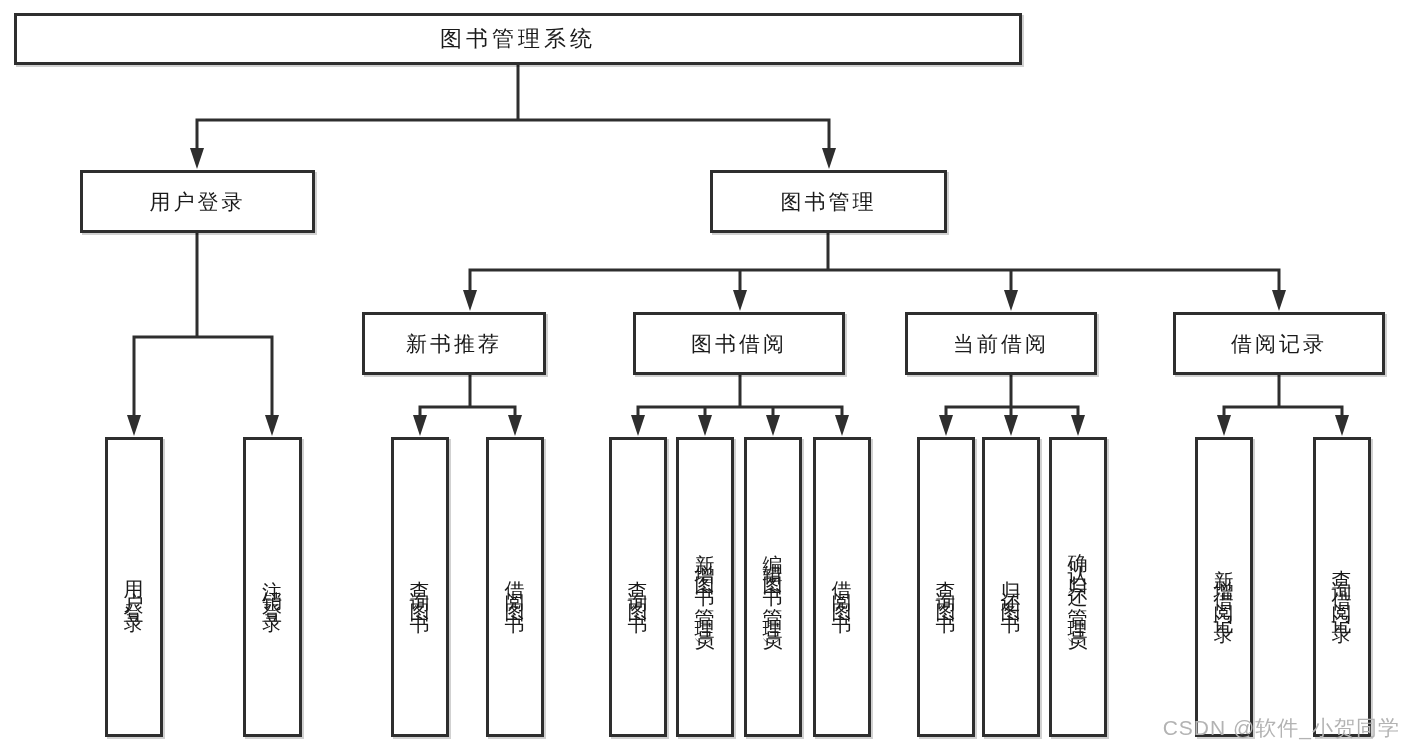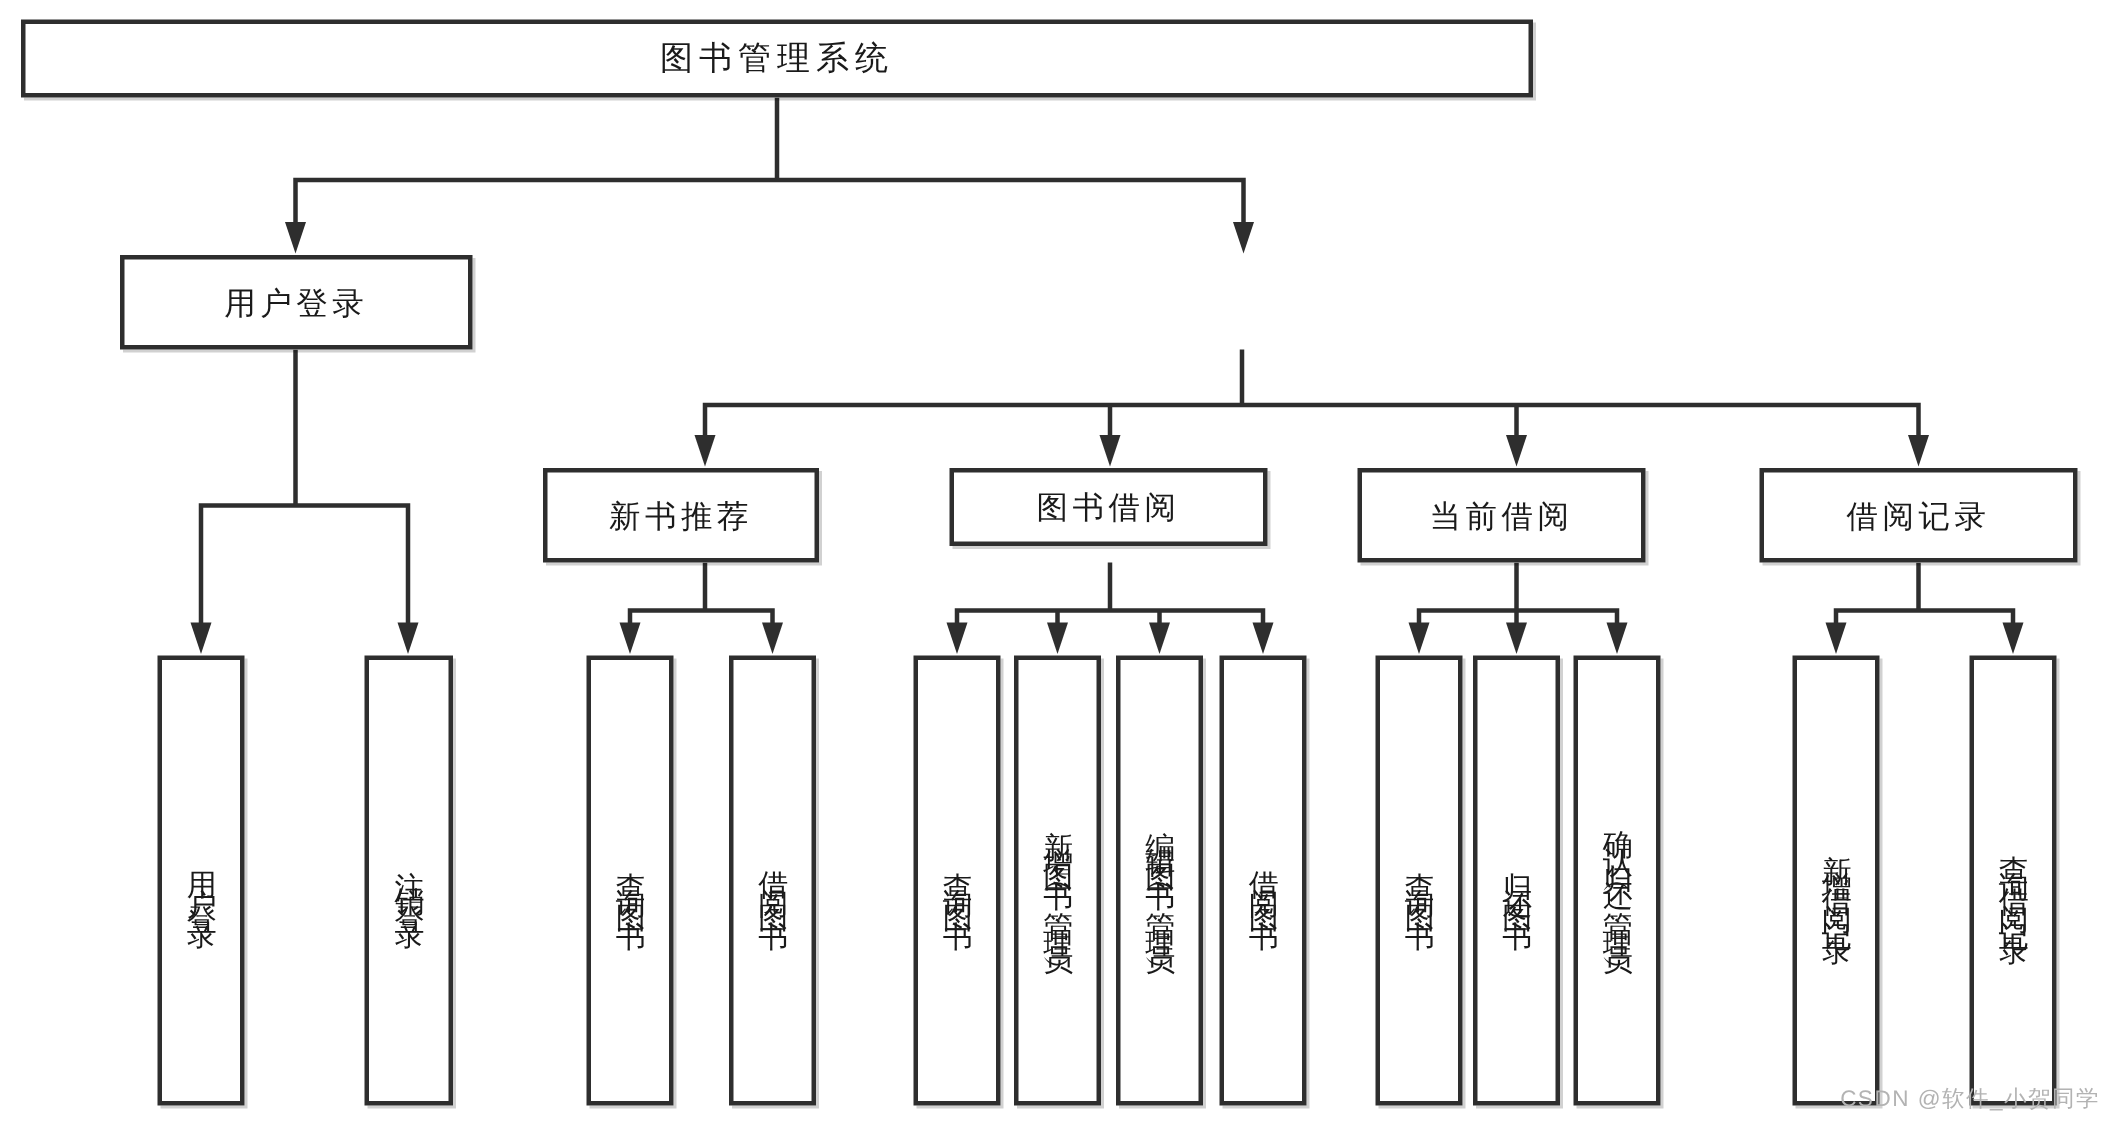--- a/index.html
+++ b/index.html
@@ -38,21 +38,21 @@
     text-orientation: mixed;
     font-size: 20px;
     letter-spacing: 11px;
     line-height: 1;
     color: #1a1a1a;
   }
   .watermark {
     position: absolute;
     right: 5px;
     bottom: 5px;
-    font-size: 15px;
+    font-size: 21px;
     letter-spacing: 1px;
     color: #b3b3b3;
     z-index: 5;
     white-space: nowrap;
     margin-top: 12px;
   }
 </style>
 </head>
 <body>
 
@@ -91,25 +91,28 @@
     </g>
   </svg>
 
   <div class="node" style="left:14px;top:13px;width:1008px;height:52px">
     <span class="label root-label">图书管理系统</span>
   </div>
 
   <div class="node" style="left:80px;top:170px;width:235px;height:63px">
     <span class="label">用户登录</span>
   </div>
+  <div class="node" style="left:710px;top:170px;width:237px;height:63px">
+    <span class="label">图书管理</span>
+  </div>
 
   <div class="node" style="left:362px;top:312px;width:184px;height:63px">
     <span class="label">新书推荐</span>
   </div>
-  <div class="node" style="left:633px;top:312px;width:212px;height:52px">
+  <div class="node" style="left:633px;top:312px;width:212px;height:63px">
     <span class="label">图书借阅</span>
   </div>
   <div class="node" style="left:905px;top:312px;width:192px;height:63px">
     <span class="label">当前借阅</span>
   </div>
   <div class="node" style="left:1173px;top:312px;width:212px;height:63px">
     <span class="label">借阅记录</span>
   </div>
 
   <div class="node" style="left:105px;top:437px;width:58px;height:300px">

